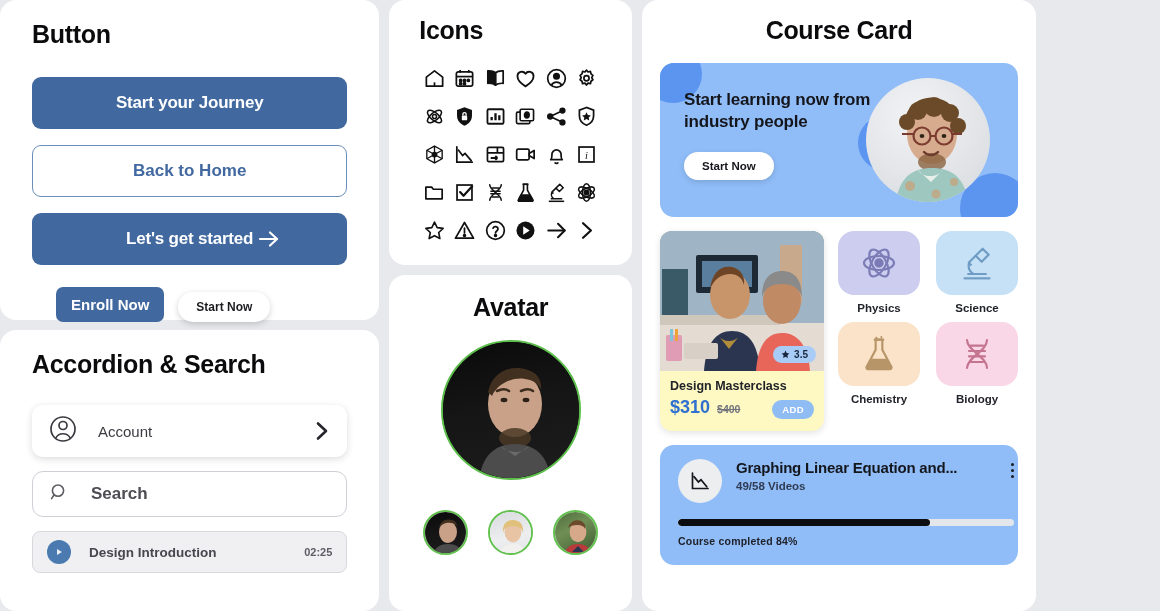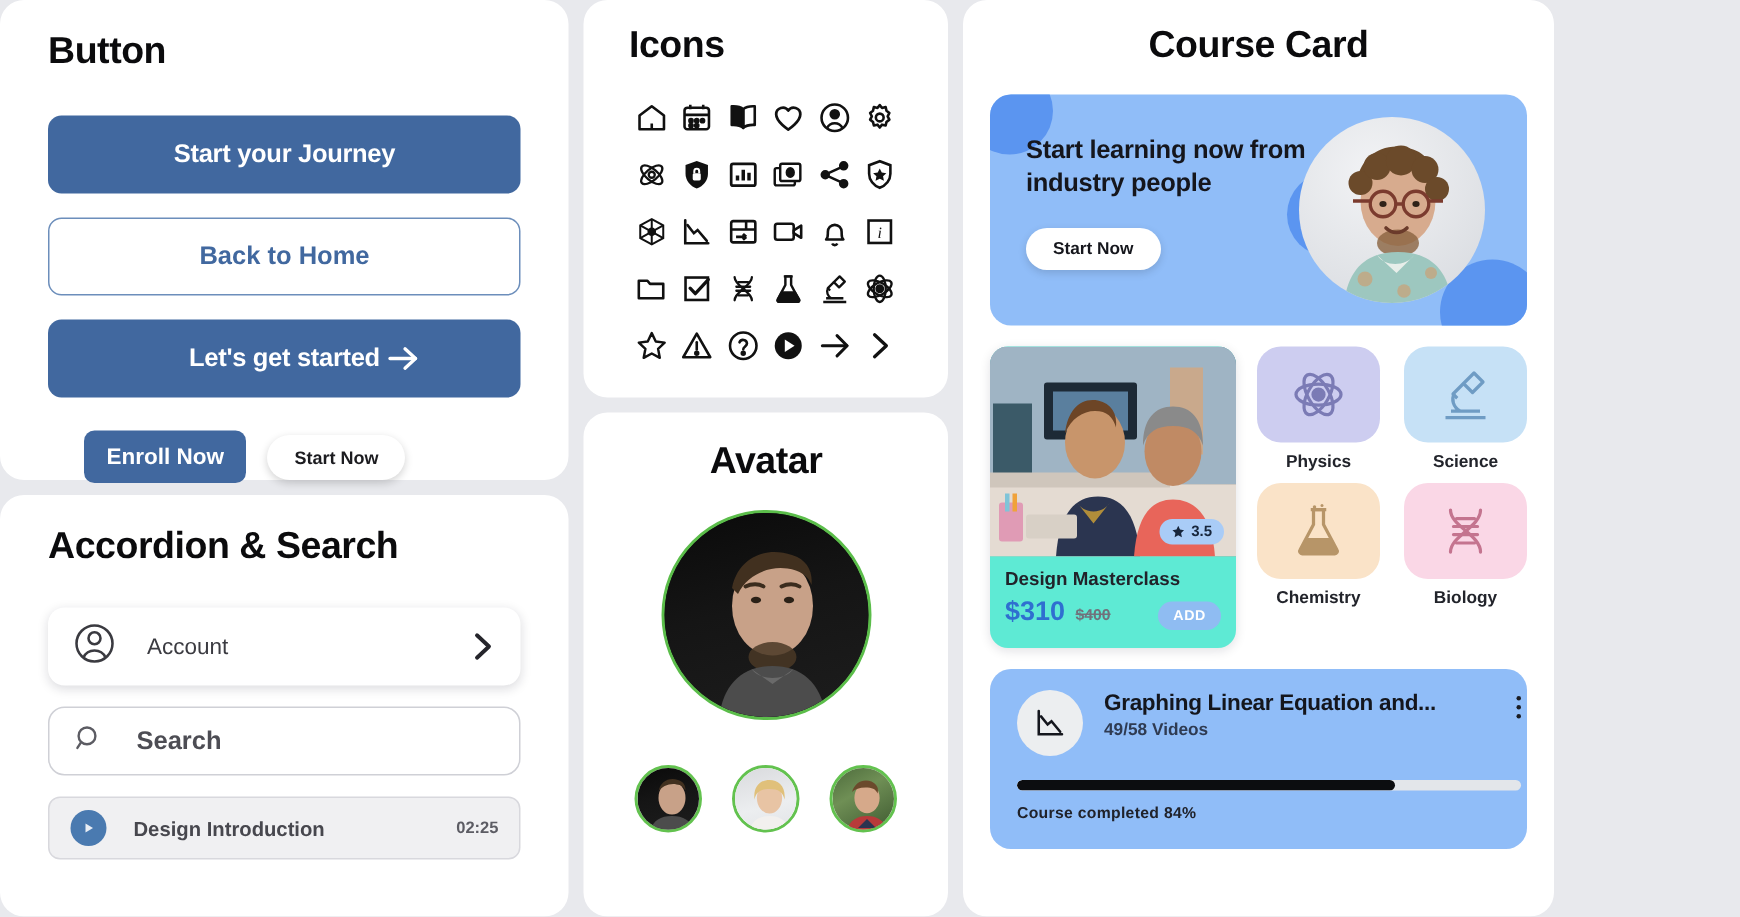--- a/index.html
+++ b/index.html
@@ -39,21 +39,21 @@
   }
   .btn-outline {
     height: 52px; background: #fff; color: #41689f;
     border-radius: 9px; border: 1px solid #6c8ebb;
     display: flex; align-items: center; justify-content: center;
     font-size: 17px; font-weight: bold; font-family: inherit;
   }
   .btn-arrow { position: relative; }
   .btn-arrow .lbl { }
   .btn-arrow .arw { position: absolute; right: 66px; top: 50%; transform: translateY(-50%); display: flex; }
-  .small-row { display: flex; align-items: center; gap: 14px; margin-top: 22px; padding-left: 24px; }
+  .small-row { display: flex; align-items: flex-end; gap: 14px; margin-top: 22px; padding-left: 24px; }
   .btn-enroll {
     background: #41689f; color: #fff; border: none; border-radius: 7px;
     padding: 9px 15px; font-size: 15px; font-weight: bold; font-family: inherit;
   }
   .btn-startnow {
     background: #fff; color: #1c1c20; border: none; border-radius: 20px;
     padding: 8px 18px; font-size: 12px; font-weight: bold; font-family: inherit;
     box-shadow: 0 2px 6px rgba(0,0,0,0.18);
   }
 
@@ -132,21 +132,21 @@
   .hero-photo {
     position: absolute; right: 28px; top: 15px; z-index: 2;
     width: 124px; height: 124px; border-radius: 50%; overflow: hidden;
     background: radial-gradient(circle at 40% 30%, #f2f3f5, #d6d9de);
   }
 
   .mid-row { display: flex; gap: 14px; margin-top: 14px; }
 
   .product {
     width: 164px; border-radius: 12px; overflow: hidden;
-    background: #5eead4; box-shadow: 0 2px 7px rgba(20,20,40,0.12);
+    background: #fef9c3; box-shadow: 0 2px 7px rgba(20,20,40,0.12);
   }
   .product-img { height: 140px; position: relative; overflow: hidden; }
   .rating-badge {
     position: absolute; right: 8px; bottom: 8px;
     background: #a9ccf7; border-radius: 11px; padding: 3px 8px;
     display: flex; align-items: center; gap: 4px;
     font-size: 10px; font-weight: bold; color: #17263c;
   }
   .product-body { padding: 8px 10px 12px 10px; }
   .product-name { font-size: 12.5px; font-weight: bold; color: #21232a; }

